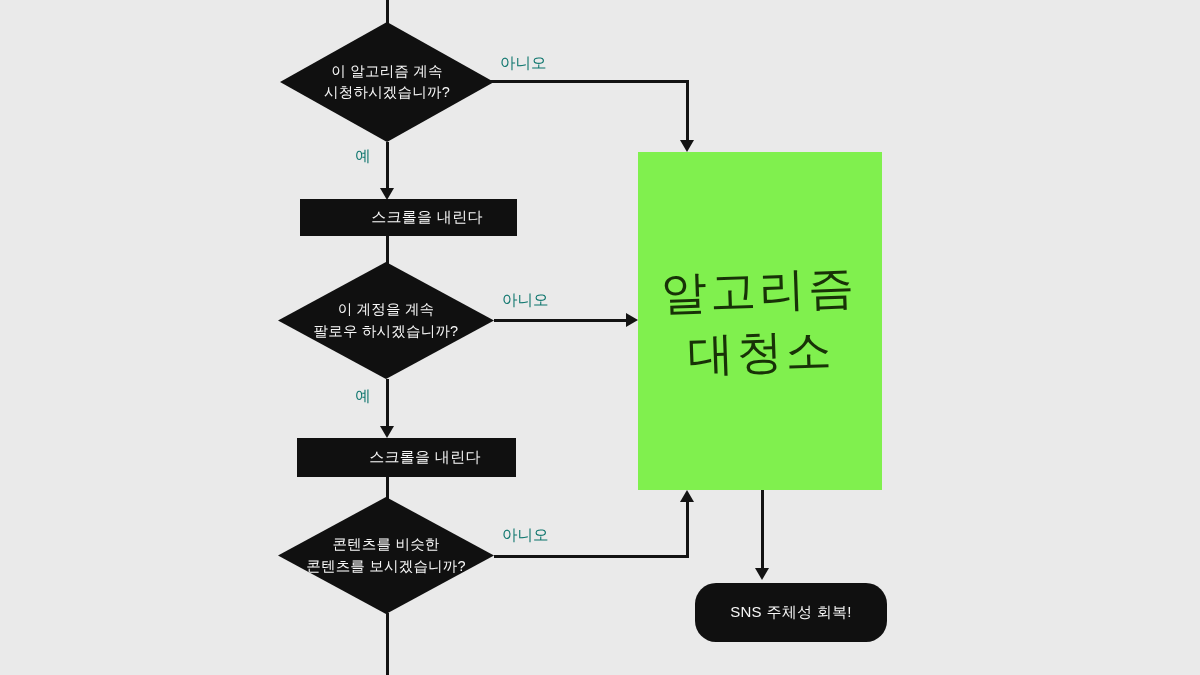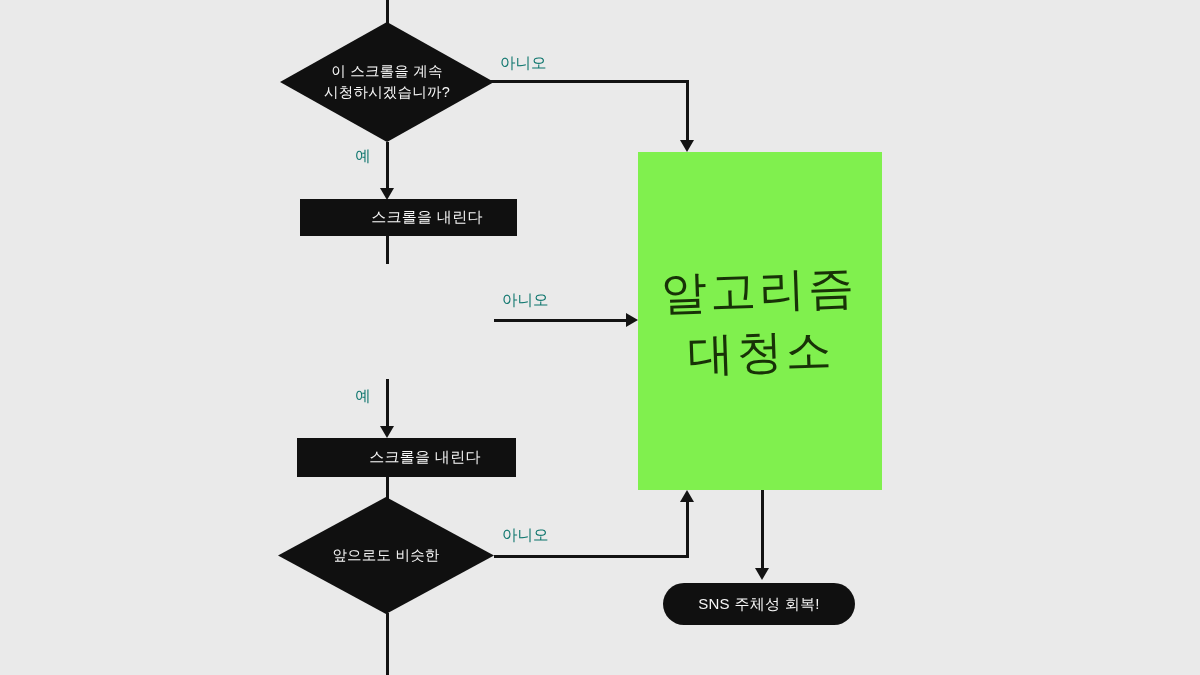--- a/index.html
+++ b/index.html
@@ -53,72 +53,77 @@
   }
 </style>
 </head>
 <body>
 
 <div class="canvas">
 
   <div class="line" style="left:385.5px; top:0; width:3px; height:24px;"></div>
 
   <div class="diamond" style="left:280px; top:22px; width:214px; height:120px;">
-    <span>이 스크롤을 계속</span>
+    <span>이 알고리즘 계속</span>
     <span>시청하시겠습니까?</span>
   </div>
 
   <div class="edge-label" style="left:500px; top:53px;">아니오</div>
   <div class="line" style="left:490px; top:80px; width:199px; height:3px;"></div>
   <div class="line" style="left:685.5px; top:80px; width:3px; height:60px;"></div>
   <div class="arrow down" style="left:680px; top:140px;"></div>
 
   <div class="edge-label yes" style="left:348px; top:146px;">예</div>
   <div class="line" style="left:385.5px; top:142px; width:3px; height:48px;"></div>
   <div class="arrow down" style="left:379.5px; top:188px;"></div>
 
   <div class="process" style="left:300px; top:199px; width:180px; height:37px;">
     <span>스크롤을 내린다</span>
   </div>
 
   <div class="line" style="left:385.5px; top:236px; width:3px; height:28px;"></div>
 
+  <div class="diamond" style="left:278px; top:262px; width:216px; height:117px;">
+    <span>이 계정을 계속</span>
+    <span>팔로우 하시겠습니까?</span>
+  </div>
 
   <div class="edge-label" style="left:502px; top:290px;">아니오</div>
   <div class="line" style="left:494px; top:318.5px; width:134px; height:3px;"></div>
   <div class="arrow right" style="left:626px; top:313px;"></div>
 
   <div class="edge-label yes" style="left:348px; top:386px;">예</div>
   <div class="line" style="left:385.5px; top:379px; width:3px; height:48px;"></div>
   <div class="arrow down" style="left:379.5px; top:426px;"></div>
 
   <div class="process" style="left:297px; top:438px; width:182px; height:39px;">
     <span>스크롤을 내린다</span>
   </div>
 
   <div class="line" style="left:385.5px; top:477px; width:3px; height:22px;"></div>
 
   <div class="diamond" style="left:278px; top:497px; width:216px; height:117px;">
-    <span>앞으로도 비슷한</span>
+    <span>콘텐츠를 비슷한</span>
+    <span>콘텐츠를 보시겠습니까?</span>
   </div>
 
   <div class="edge-label" style="left:502px; top:525px;">아니오</div>
   <div class="line" style="left:494px; top:554.5px; width:194.5px; height:3px;"></div>
   <div class="line" style="left:685.5px; top:501px; width:3px; height:56.5px;"></div>
   <div class="arrow up" style="left:680px; top:490px;"></div>
 
   <div class="line" style="left:385.5px; top:613px; width:3px; height:62px;"></div>
 
   <div class="highlight" style="left:638px; top:152px; width:244px; height:338px;">
     <div class="hand">
       <span style="display:block;">알고리즘</span>
       <span style="display:block;">대청소</span>
     </div>
   </div>
 
   <div class="line" style="left:760.5px; top:490px; width:3px; height:80px;"></div>
   <div class="arrow down" style="left:754.5px; top:568px;"></div>
 
-  <div class="pill" style="left:663px; top:583px; width:192px; height:42px;">
+  <div class="pill" style="left:695px; top:583px; width:192px; height:59px;">
     <span>SNS 주체성 회복!</span>
   </div>
 
 </div>
 
 </body></html>

